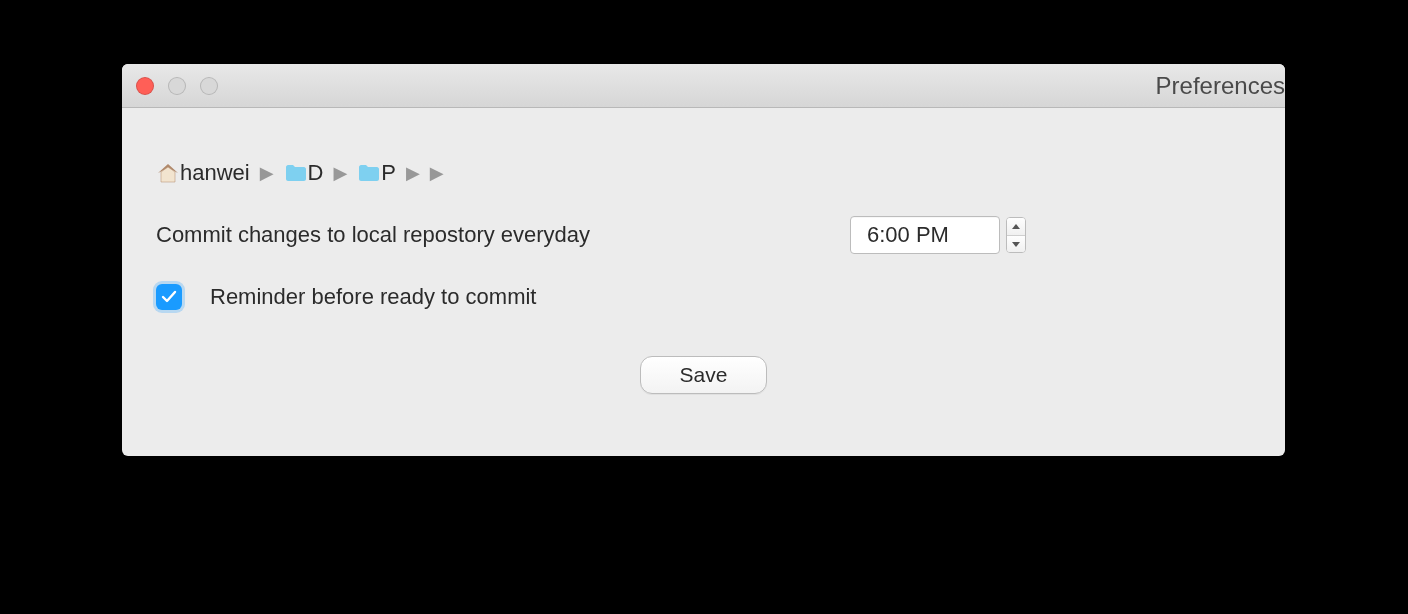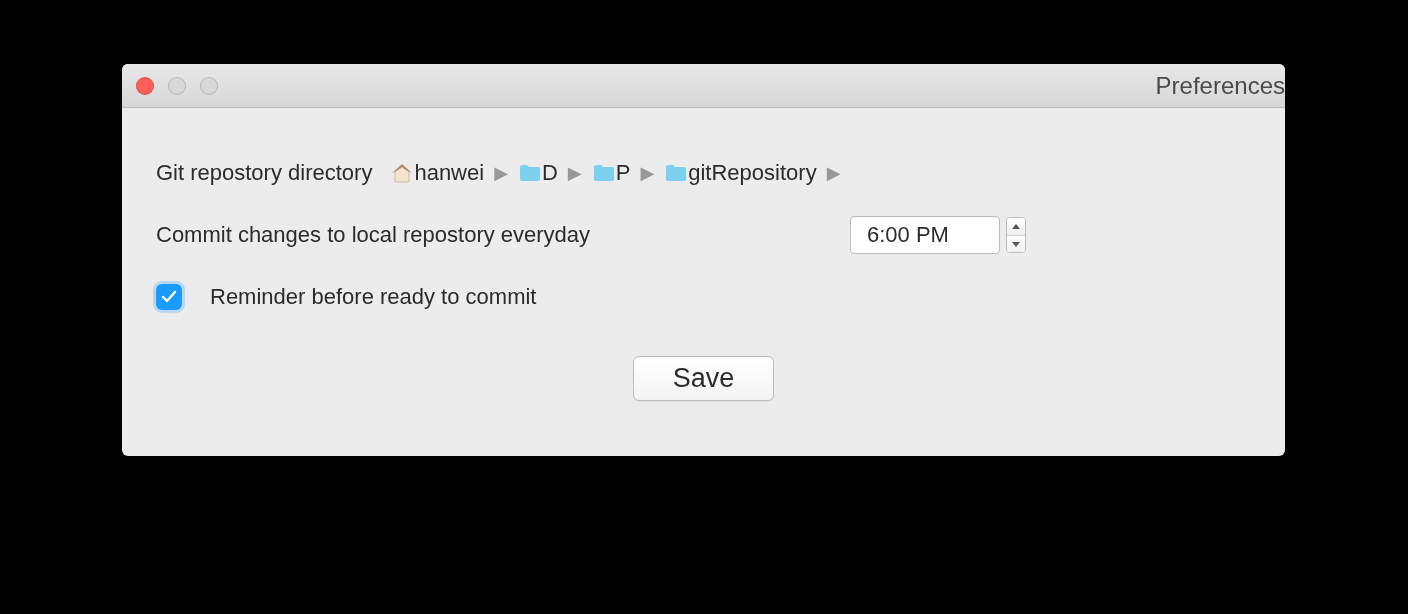--- a/index.html
+++ b/index.html
@@ -141,23 +141,23 @@
     }
     .checkbox svg { width: 16px; height: 16px; }
     .save-row {
       display: flex;
       justify-content: center;
       margin-top: 16px;
     }
     .save-btn {
       background: linear-gradient(#ffffff, #f3f3f3);
       border: 1px solid #bcbcbc;
-      border-radius: 6px;
+      border-radius: 12px;
       padding: 6px 39px;
-      font-size: 27px;
+      font-size: 21px;
       color: #2b2b2b;
       cursor: pointer;
       box-shadow: 0 1px 0 rgba(0,0,0,0.05);
     }
   </style>
 </head>
 <body>
 
 <div class="window">
   <div class="titlebar">
@@ -165,21 +165,20 @@
       <div class="dot red"></div>
       <div class="dot gray"></div>
       <div class="dot gray"></div>
     </div>
     <div class="title">Preferences</div>
   </div>
 
   <div class="content">
 
     <div class="row row-dir">
-      <span>Git repostory directory</span>
       <span class="breadcrumb" id="breadcrumb">
           <span class="crumb">
             <span class="ico home"><svg viewBox="0 0 24 24">
                 <path class="roof" d="M2 12 L12 3 L22 12 L12 7 Z"></path>
                 <path class="wall" d="M5 11 L12 6 L19 11 L19 21 L5 21 Z" fill="#f2e4cf" stroke="#b0896b" stroke-width="0.5"></path>
               </svg></span>
             <span>hanwei</span>
           </span>
           <span class="chev">▶</span>
           <span class="crumb">
@@ -189,26 +188,20 @@
             <span>D</span>
           </span>
           <span class="chev">▶</span>
           <span class="crumb">
             <span class="ico folder"><svg viewBox="0 0 24 24">
                 <path d="M2 6 C2 5 3 4 4 4 L9 4 L11 6 L20 6 C21 6 22 7 22 8 L22 18 C22 19 21 20 20 20 L4 20 C3 20 2 19 2 18 Z"></path>
               </svg></span>
             <span>P</span>
           </span>
           <span class="chev">▶</span>
-          <span class="crumb">
-            <span class="ico folder"><svg viewBox="0 0 24 24">
-                <path d="M2 6 C2 5 3 4 4 4 L9 4 L11 6 L20 6 C21 6 22 7 22 8 L22 18 C22 19 21 20 20 20 L4 20 C3 20 2 19 2 18 Z"></path>
-              </svg></span>
-            <span>gitRepository</span>
-          </span>
           <span class="chev">▶</span>
         </span>
     </div>
 
     <div class="row row-commit">
       <span class="commit-label">Commit changes to local repostory everyday</span>
       <span class="time-stepper">
         <span class="time-field">6:00 PM</span>
         <span class="stepper">
           <span class="step">

